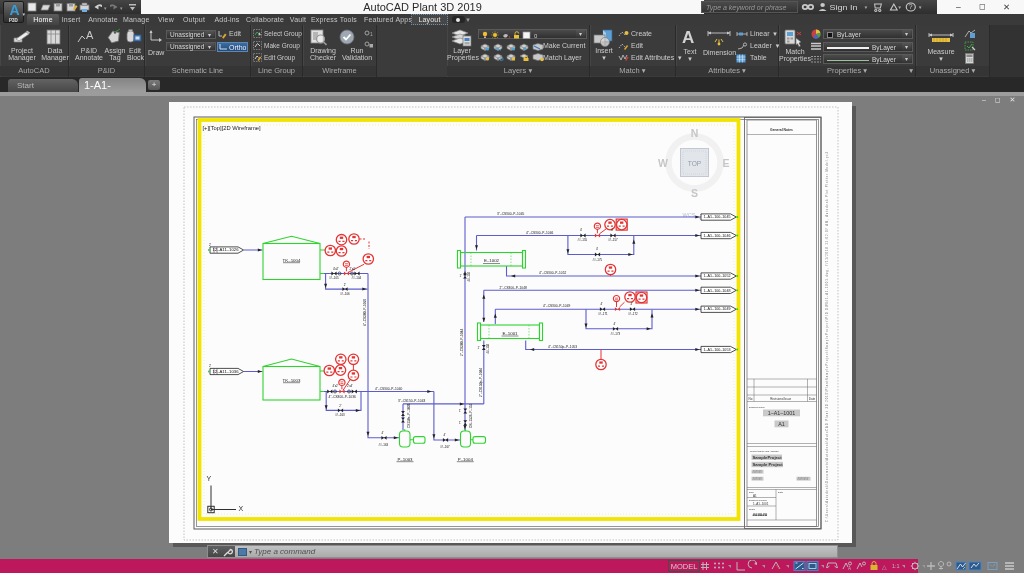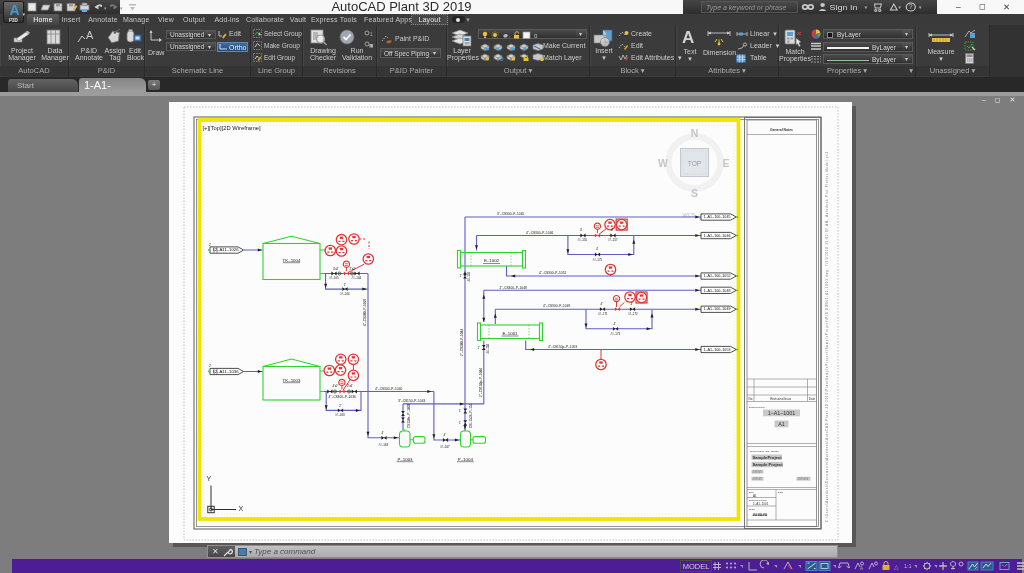--- a/index.html
+++ b/index.html
@@ -1,21 +1,21 @@
 <!DOCTYPE html>
 <html><head>
 <meta charset="utf-8">
 <style>
 html,body{margin:0;padding:0;background:#222;}
 *{box-sizing:border-box;-webkit-font-smoothing:antialiased;}
 #app{position:relative;width:1024px;height:573px;overflow:hidden;font-family:"Liberation Sans",sans-serif;background:#7d7d7d;}
 .abs{position:absolute;}
 
 #titlebar{position:absolute;left:0;top:0;width:1024px;height:14px;background:linear-gradient(#454545,#2e2e2e);}
-#tb-white{position:absolute;left:120px;top:0;width:563px;height:22px;background:#f8f8f8;color:#2a2a2a;font-size:13px;text-align:center;line-height:14px;}
+#tb-white{position:absolute;left:141px;top:0;width:563px;height:22px;background:#f8f8f8;color:#2a2a2a;font-size:11px;text-align:center;line-height:14px;}
 #tb-white2{position:absolute;left:937px;top:0;width:87px;height:14px;background:#f8f8f8;}
 #logo{position:absolute;left:3px;top:1px;width:21px;height:22px;background:linear-gradient(#6a6a6a,#2f2f2f);border:1px solid #1c1c1c;border-radius:2px;z-index:5;}
 #logo svg{display:block}
 #tb-search{position:absolute;left:701px;top:1px;width:97px;height:12px;background:linear-gradient(#4a4a4a,#333);border:1px solid #555;color:#9a9a9a;font-style:italic;font-size:7px;line-height:11px;padding-left:4px;}
 .winbtn{position:absolute;top:1px;color:#3d3d3d;font-size:8.5px;line-height:12px;}
 
 #menurow{position:absolute;left:0;top:14px;width:1024px;height:11px;background:#3a3a3a;}
 .mtab{position:absolute;top:0;height:11px;color:#c6c6c6;font-size:7px;line-height:11px;text-align:center;letter-spacing:0.2px;white-space:nowrap;}
 #mtab-home{left:27px;width:32px;background:linear-gradient(#5c5c5c,#424242);color:#fff;border-radius:2px 2px 0 0;}
 #mtab-layout{left:411px;width:37px;background:#474747;border:1px dotted #6f8fa8;color:#e8e8e8;line-height:9px;}
@@ -38,21 +38,21 @@
 #canvas{position:absolute;left:0;top:92px;width:1024px;height:467px;background:#7d7d7d;}
 #canvas-strip{position:absolute;left:0;top:0;width:1024px;height:4px;background:#9c9c9c;}
 #dwg{position:absolute;left:0;top:0;}
 #winctl{position:absolute;left:982px;top:4px;width:40px;white-space:nowrap;color:#e3e3e3;font-size:7px;letter-spacing:3.5px;}
 
 #cmdbar{position:absolute;left:207px;top:453px;width:631px;height:13px;background:linear-gradient(#c2c2c2,#ababab);border:1px solid #8e8e8e;}
 #cmd-left{position:absolute;left:0;top:0;width:27px;height:11px;background:linear-gradient(#5f5f5f,#464646);color:#ddd;font-size:8px;line-height:11px;text-align:left;padding-left:4px;}
 #cmd-ico{position:absolute;left:30px;top:1.5px;width:9px;height:8px;background:#4d79a8;border:1px solid #37597e;}
 #cmd-txt{position:absolute;left:46px;top:0;color:#4f4f4f;font-size:8px;font-style:italic;line-height:12px;text-align:center;}
 
-#statusbar{position:absolute;left:12px;top:559px;width:1010px;height:14px;background:#4c1d95;color:#bdbdbd;}
+#statusbar{position:absolute;left:0;top:559px;width:918px;height:14px;background:#be185d;color:#bdbdbd;}
 .sb{position:absolute;top:1px;height:12px;font-size:8px;line-height:12px;text-align:center;}
 </style>
 </head>
 <body>
 <div id="app">
 
   <div id="titlebar">
     <div id="tb-white">AutoCAD  Plant 3D  2019</div>
     <div id="tb-white2"></div>
   </div>
@@ -222,32 +222,23 @@
       <svg class="abs" style="left:61px;top:5px" width="10" height="20" viewBox="0 0 10 20">
           <circle cx="3" cy="3" r="2" fill="none" stroke="#aaa" stroke-width="0.9"></circle>
           <text x="6" y="6" font-size="5" fill="#aaa" font-family="Liberation Sans">1</text>
           <circle cx="3" cy="14" r="2" fill="none" stroke="#aaa" stroke-width="0.9"></circle>
           <rect x="5.5" y="14" width="3.5" height="3.5" fill="#aaa"></rect>
         </svg>
       <div class="btxt" style="left:1px;top:23px;width:38px;">Drawing
 Checker</div>
       <div class="btxt" style="left:37px;top:23px;width:34px;">Run
 Validation</div>
-      <div class="plabel">Revisions</div>
-    </div>
-
-    <div class="panel" style="left:377px;width:70px;">
-      <svg class="abs" style="left:4px;top:8px" width="12" height="11" viewBox="0 0 12 11">
-          <path d="M1 8 l4 -5 l2 2" fill="none" stroke="#bbb" stroke-width="0.9" stroke-dasharray="1.5 1"></path>
-          <path d="M5 9 q3 -3 6 -1 l-2 2 q-2 1 -4 -1" fill="#b56b1e"></path>
-        </svg>
-      <div class="stxt" style="left:18px;top:10px;">Paint P&amp;ID</div>
-      <div class="drop" style="left:3px;top:23px;width:61px;height:10px;line-height:9px;padding-left:3px;">Off Spec Piping<span class="dd">▾</span></div>
-      <div class="plabel">P&amp;ID Painter</div>
-    </div>
+      <div class="plabel">Wireframe</div>
+    </div>
+
 
     <div class="panel" style="left:447px;width:143px;">
       <svg class="abs" style="left:3px;top:3px" width="22" height="20" viewBox="0 0 22 20">
           <path d="M2 5 l8 -3 l8 3 l-8 3 z" fill="#e5e5e5" stroke="#888" stroke-width="0.7"></path>
           <path d="M2 9 l8 -3 l8 3 l-8 3 z" fill="#d5d5d5" stroke="#888" stroke-width="0.7"></path>
           <path d="M2 13 l8 -3 l8 3 l-8 3 z" fill="#e5e5e5" stroke="#888" stroke-width="0.7"></path>
           <rect x="13" y="8" width="8" height="10" fill="#dcdcdc" stroke="#777" stroke-width="0.7"></rect>
           <rect x="14.5" y="10" width="5" height="3" fill="#4a7fc0"></rect>
           <rect x="14.5" y="14" width="5" height="2.5" fill="#aaa"></rect>
         </svg>
@@ -288,21 +279,21 @@
             <rect x="32" y="15.5" width="3" height="3" fill="#e8c040"></rect>
         <path d="M40 14 l4 -2 l4 2 l-4 2 z" fill="#d0d0d0" stroke="#777"></path>
             <path d="M44 16 a2 2 0 0 1 4 0 l-1 0 a1 1 0 0 0 -2 0 z" fill="#e8c040"></path>
             <rect x="43.5" y="16" width="5" height="3" fill="#e8c040"></rect>
         <path d="M53 13 l5 -1.5 l5 1.5 l0 4 l-5 1.5 l-5 -1.5 z" fill="#c8c8c8" stroke="#777"></path>
             <circle cx="62" cy="17.5" r="1.8" fill="#e8c040"></circle>
       </g>
         </svg>
       <div class="stxt" style="left:96px;top:16.5px;">Make Current</div>
       <div class="stxt" style="left:96px;top:28.5px;">Match Layer</div>
-      <div class="plabel">Output ▾</div>
+      <div class="plabel">Layers ▾</div>
     </div>
 
     <div class="panel" style="left:590px;width:86px;">
       <svg class="abs" style="left:3px;top:4px" width="21" height="18" viewBox="0 0 21 18">
           <rect x="10" y="1" width="9" height="11" fill="#5e9fd4" stroke="#39648c" stroke-width="0.7"></rect>
           <path d="M10 1 l3 3 l0 8 l-3 0 z" fill="#a8cbe8"></path>
           <rect x="1" y="6" width="11" height="8" fill="#c9c9c9" stroke="#777" stroke-width="0.7"></rect>
           <circle cx="12" cy="13" r="4.5" fill="#d8d8d8" fill-opacity="0.85" stroke="#777" stroke-width="0.7"></circle>
           <path d="M12 9.5 v7 M8.5 13 h7" stroke="#999" stroke-width="0.6"></path>
         </svg>
@@ -316,21 +307,21 @@
           <path d="M1 6 l3 -4 l3 3" fill="none" stroke="#bbb" stroke-width="0.9" stroke-dasharray="1.5 1"></path>
           <path d="M6 7 l3 -4 l1.2 1 l-3 4 z" fill="#dca62e"></path>
         </svg>
       <svg class="abs" style="left:28px;top:29px" width="11" height="8" viewBox="0 0 11 8">
           <path d="M1 2 l2 4 l2 -5 l2 4 l2 -4" fill="none" stroke="#bbb" stroke-width="0.9"></path>
           <path d="M7 6 l2.5 -3.5 l1.2 1 l-2.5 3.5 z" fill="#c04040"></path>
         </svg>
       <div class="stxt" style="left:41px;top:5px;">Create</div>
       <div class="stxt" style="left:41px;top:17px;">Edit</div>
       <div class="stxt" style="left:41px;top:29px;">Edit Attributes&nbsp;&nbsp;▾</div>
-      <div class="plabel">Block ▾</div>
+      <div class="plabel">Match ▾</div>
     </div>
 
     <div class="panel" style="left:676px;width:103px;">
       <div style="position:absolute;left:6px;top:3px;color:#d2d2d2;font-size:17px;font-weight:bold;">A</div>
       <div class="btxt" style="left:6px;top:24px;width:16px;">Text
 ▾</div>
       <svg class="abs" style="left:30px;top:4px" width="26" height="18" viewBox="0 0 26 18">
           <path d="M2 2 v5 M24 2 v5 M2 4 h22" stroke="#c9c9c9" stroke-width="0.9" fill="none"></path>
           <path d="M2 4 l3 -1.5 v3 z M24 4 l-3 -1.5 v3 z" fill="#c9c9c9"></path>
           <path d="M9 13 l2 -3 M13 14 l0 -3.5 M17 13 l-2 -3" stroke="#e8c040" stroke-width="1" fill="none"></path>

